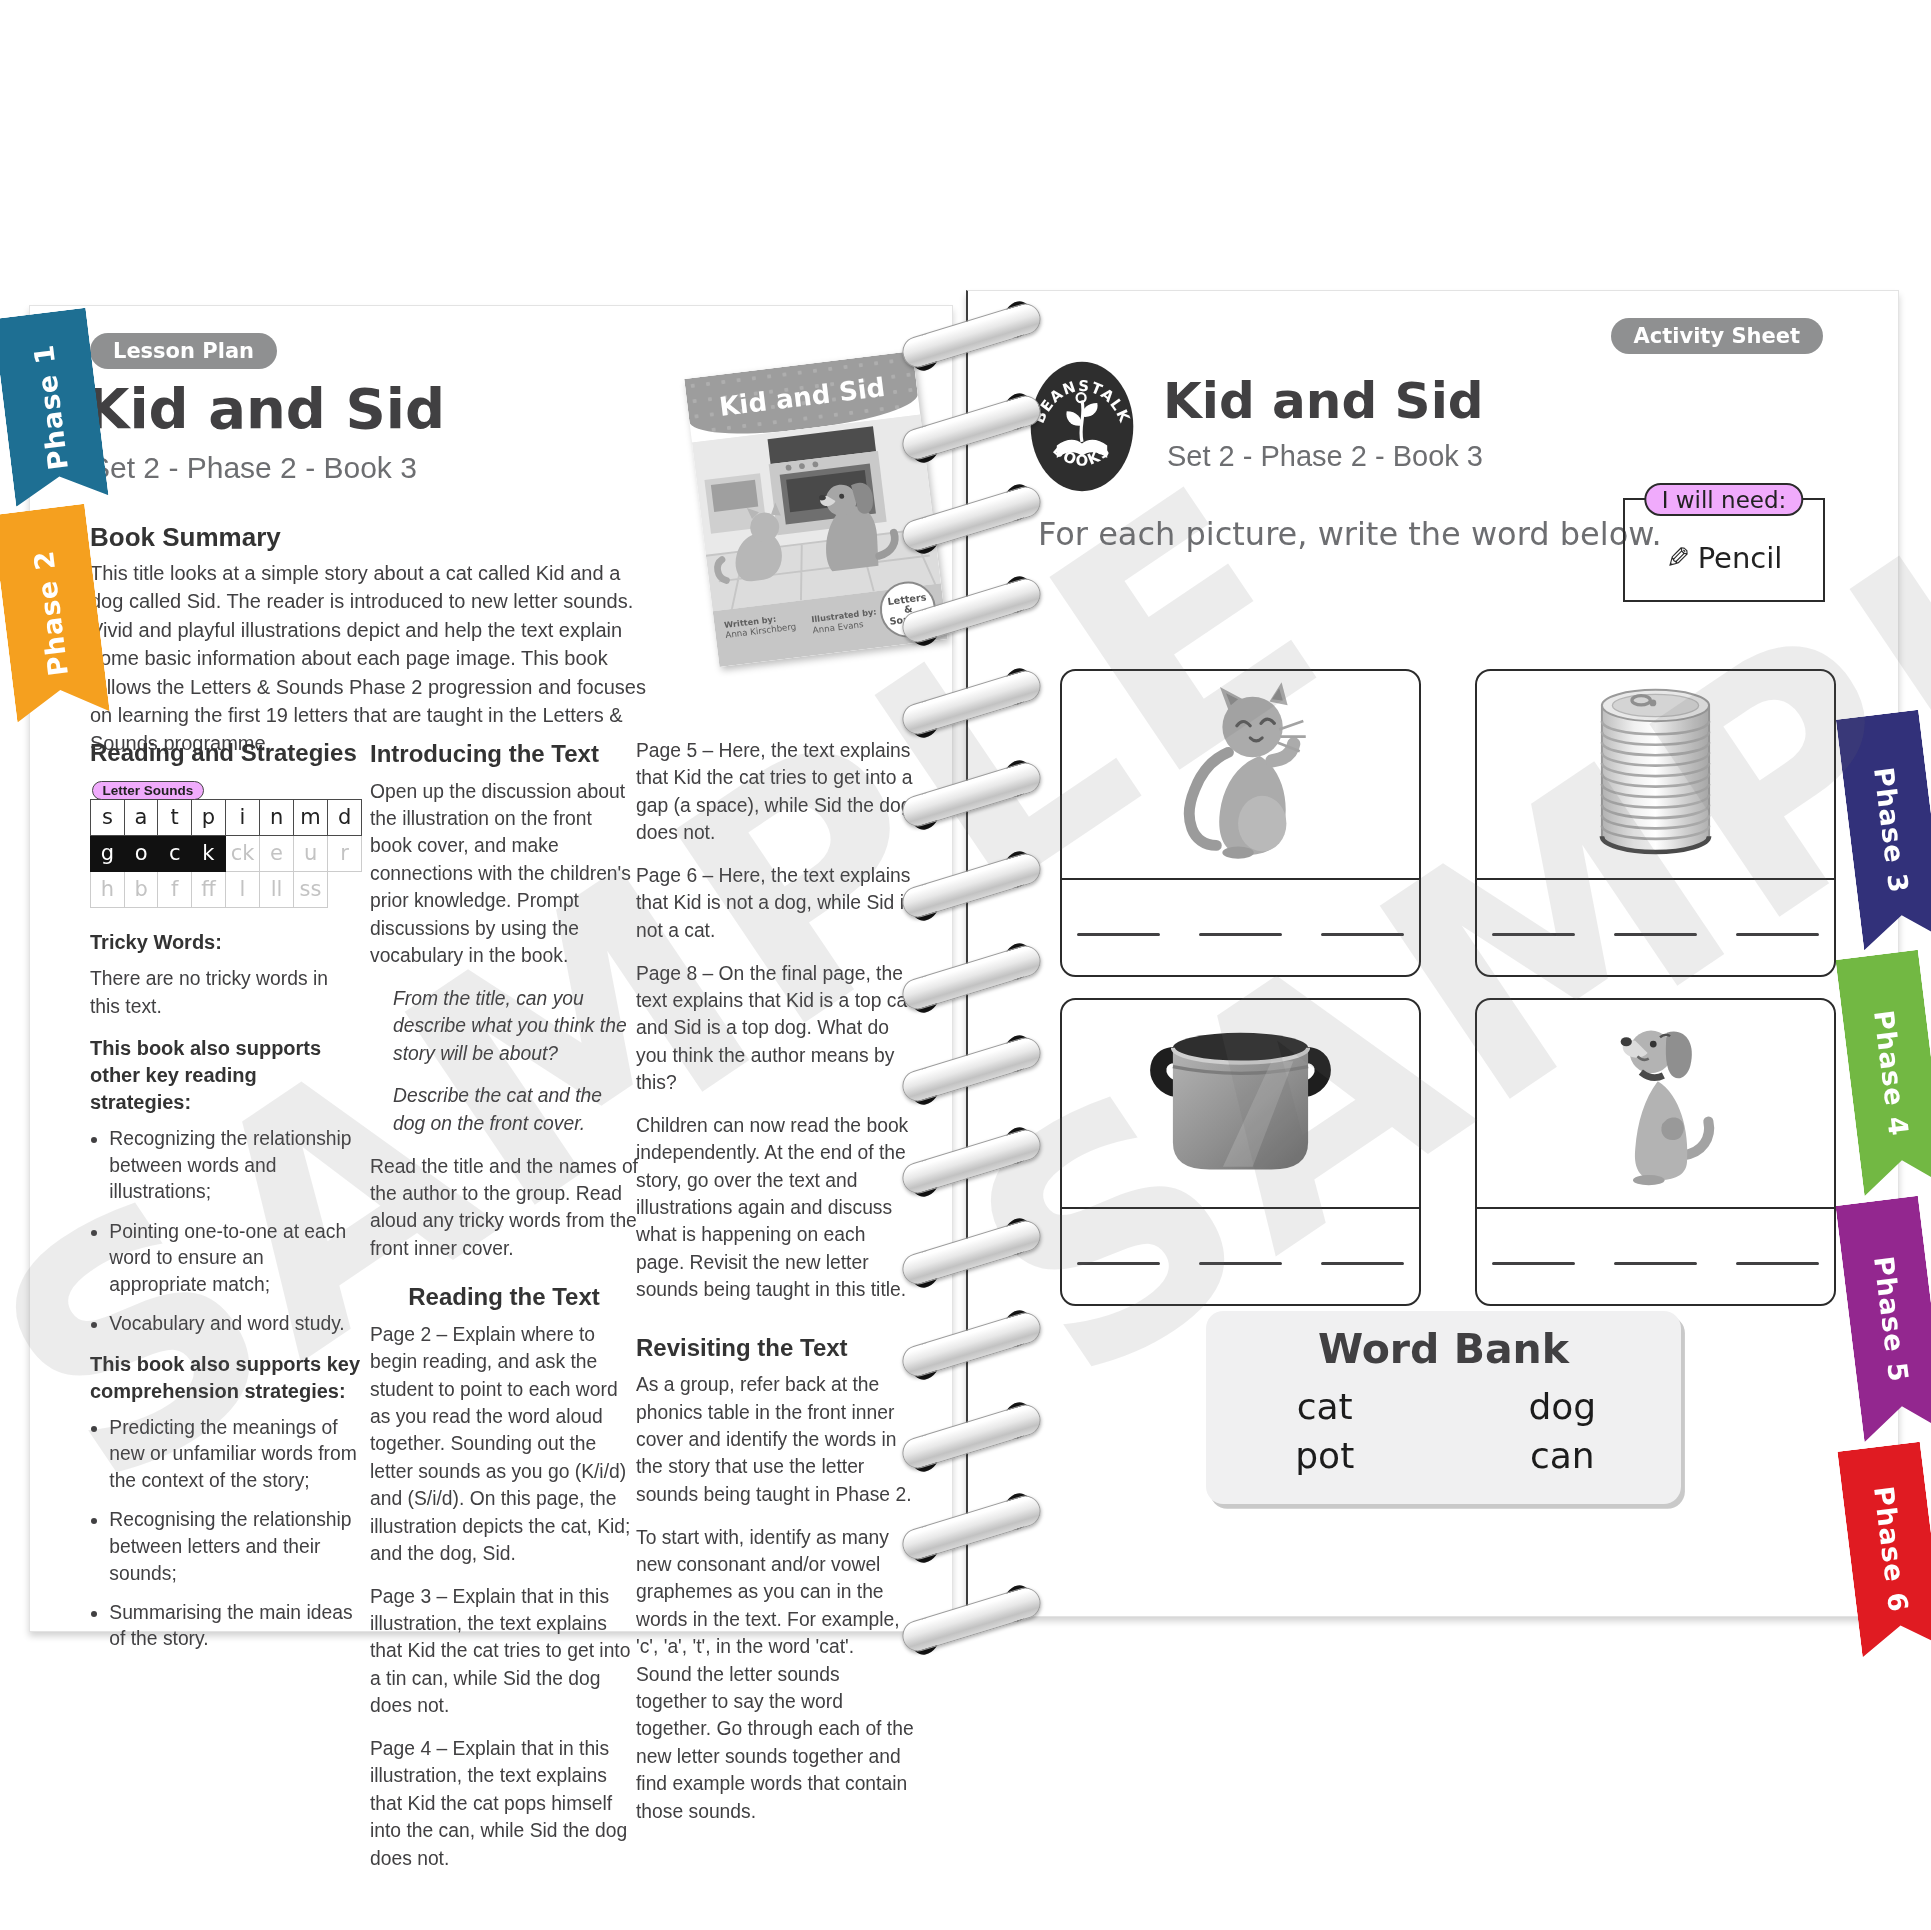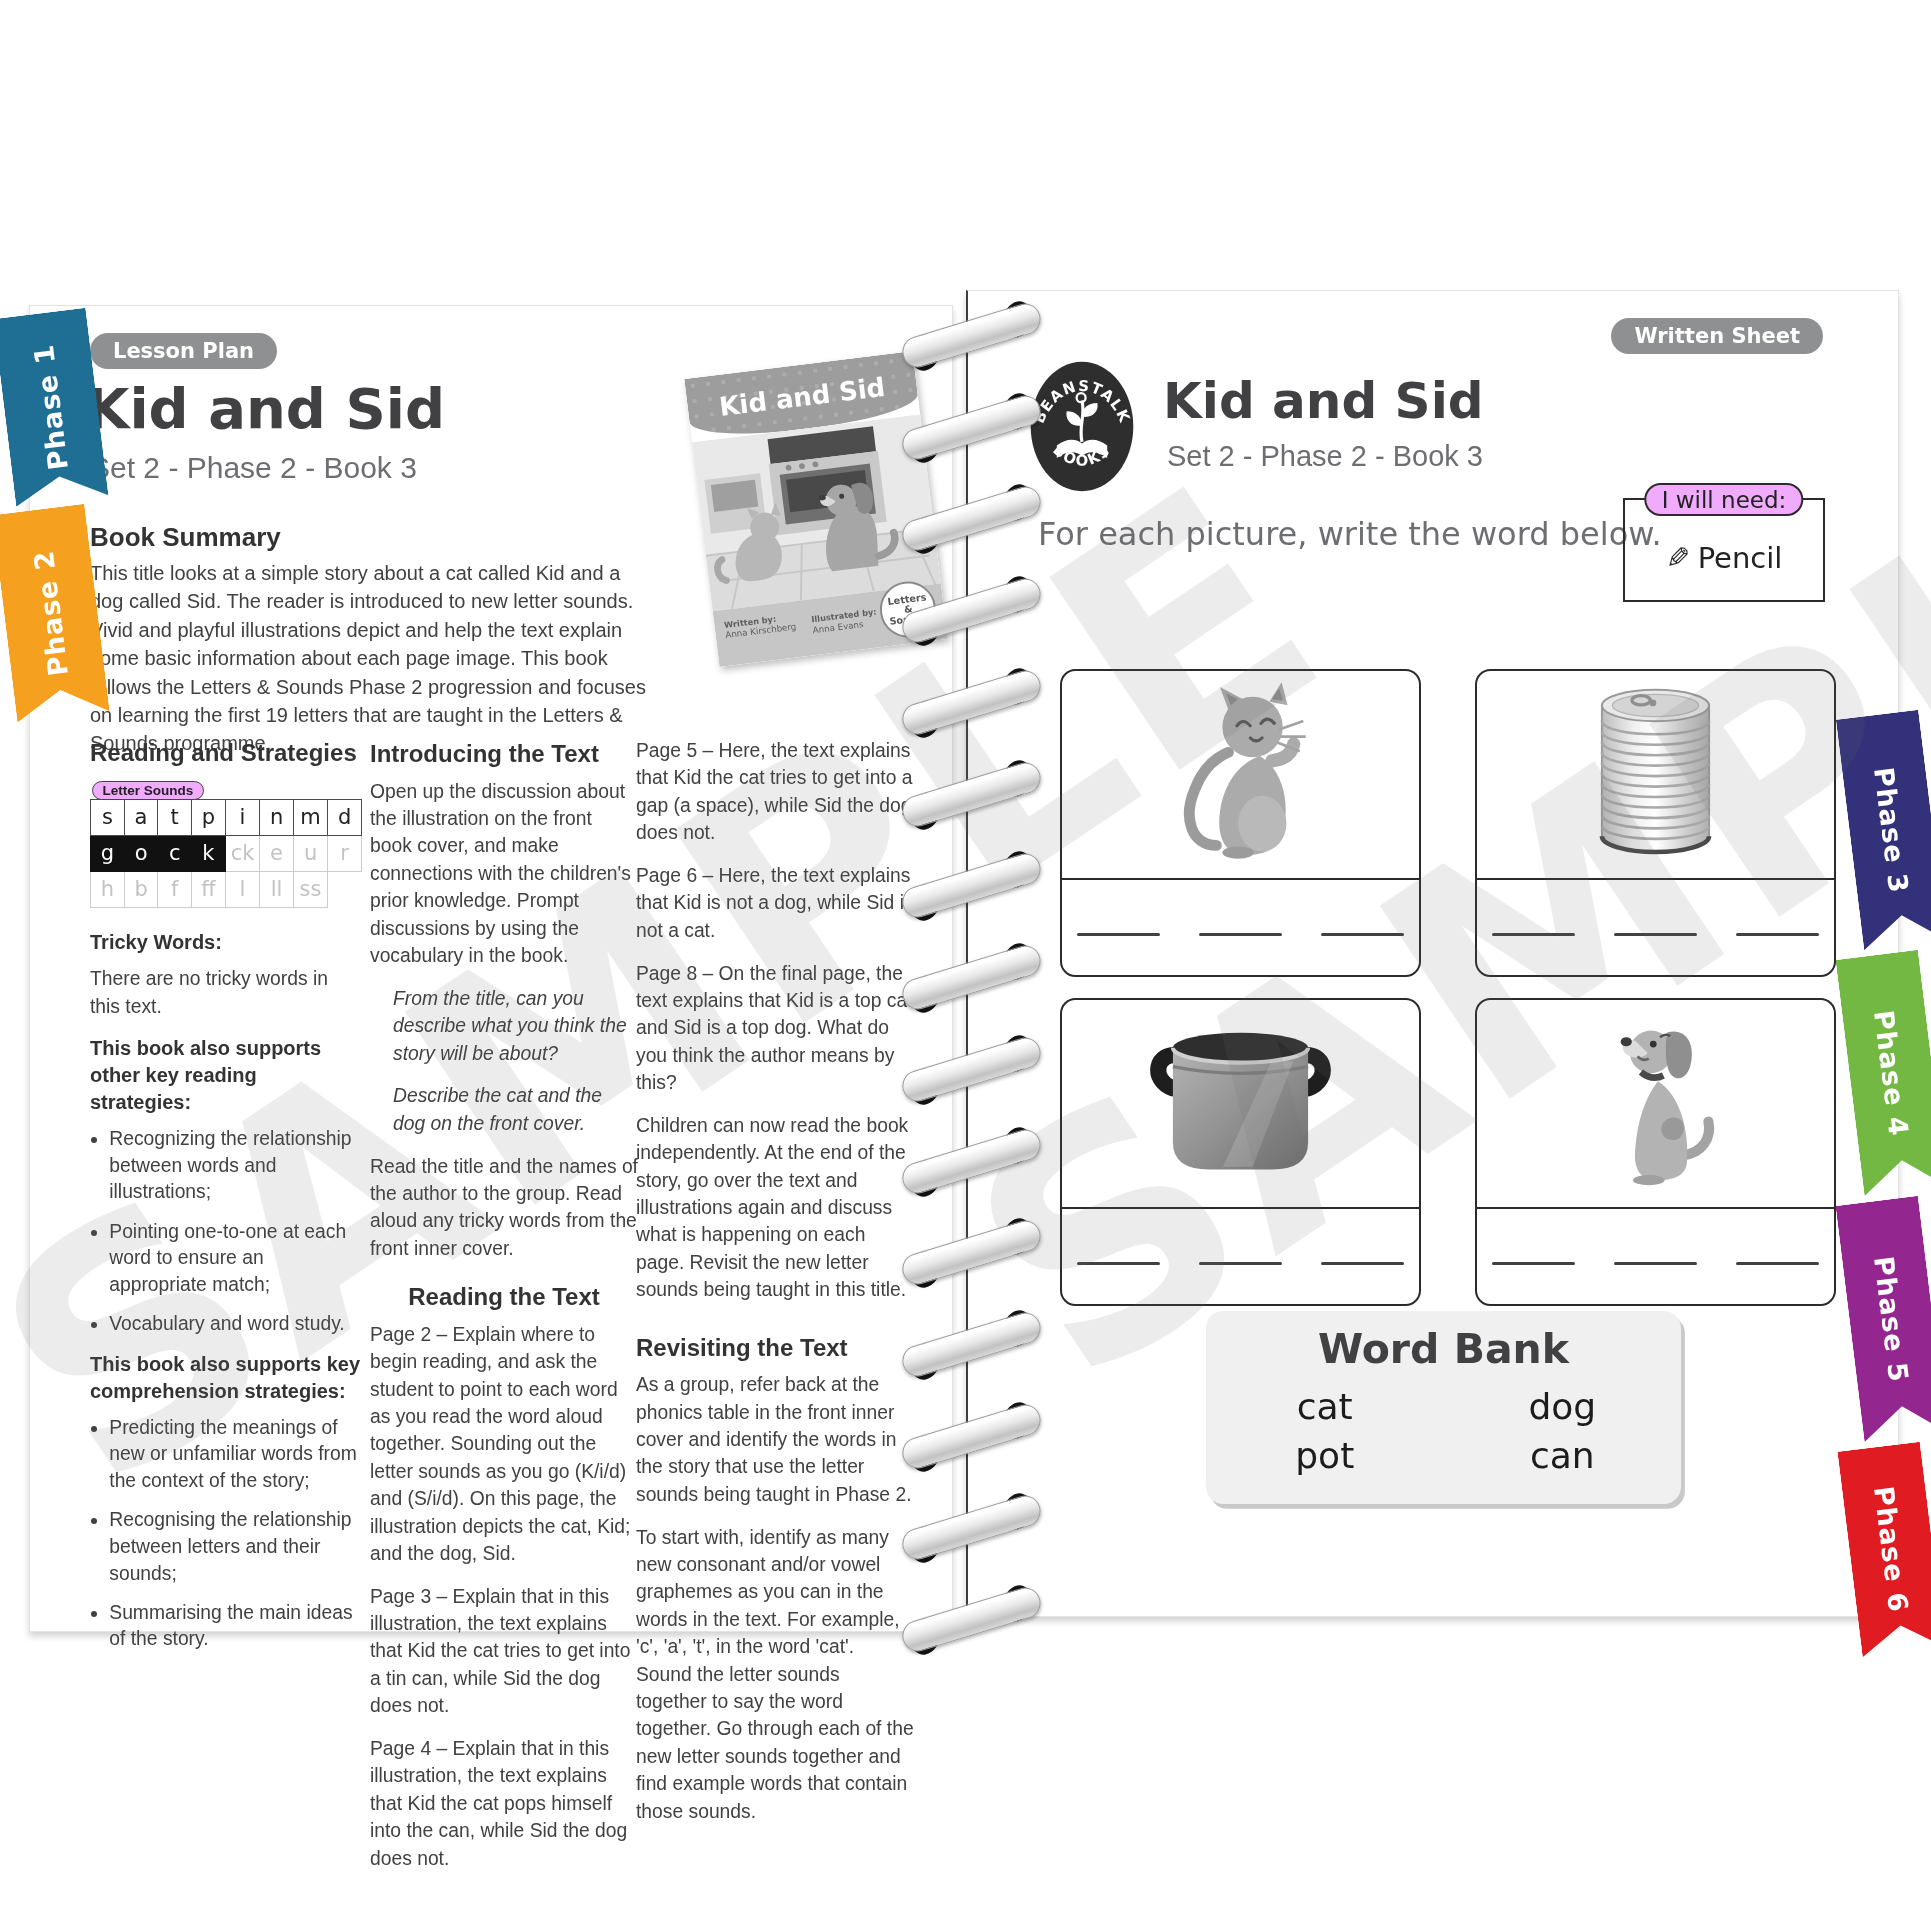--- a/index.html
+++ b/index.html
@@ -251,21 +251,21 @@
       <div class="p">Page 8 – On the final page, the text explains that Kid is a top cat and Sid is a top dog. What do you think the author means by this?</div>
       <div class="p">Children can now read the book independently. At the end of the story, go over the text and illustrations again and discuss what is happening on each page. Revisit the new letter sounds being taught in this title.</div>
       <div class="h" style="margin-top:30px;">Revisiting the Text</div>
       <div class="p">As a group, refer back at the phonics table in the front inner cover and identify the words in the story that use the letter sounds being taught in Phase 2.</div>
       <div class="p">To start with, identify as many new consonant and/or vowel graphemes as you can in the words in the text. For example, 'c', 'a', 't', in the word 'cat'. Sound the letter sounds together to say the word together. Go through each of the new letter sounds together and find example words that contain those sounds.</div>
     </div>
   </div>
 
   <div class="page page-right">
     <div class="as-pill">
-      <span class="pill">Written Sheet</span>
+      <span class="pill">Activity Sheet</span>
     </div>
 
     <div class="logo">
       <svg width="108" height="135" viewBox="0 0 120 150">
         <ellipse cx="60" cy="75" rx="57" ry="72" fill="#2e2e2e"></ellipse>
         <defs>
           <path id="arcTop" d="M 14 84 A 47 61 0 0 1 106 84" fill="none"></path>
           <path id="arcBot" d="M 19 90 A 48 59 0 0 0 101 90" fill="none"></path>
         </defs>
         <text font-family="DejaVu Sans,sans-serif" font-size="16.5" font-weight="bold" fill="#ffffff" letter-spacing="1.5">

